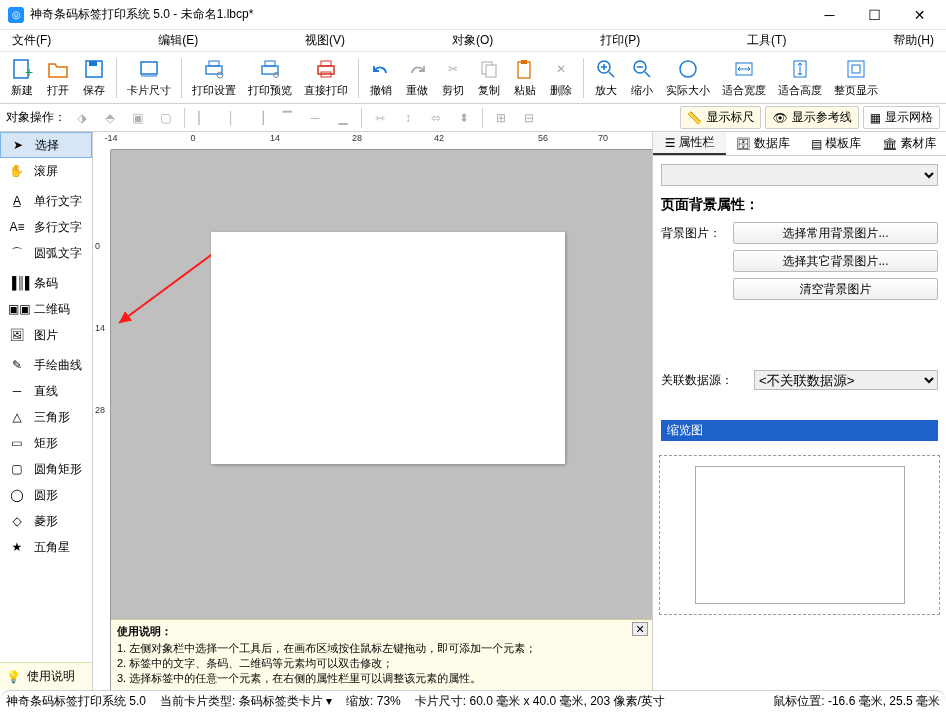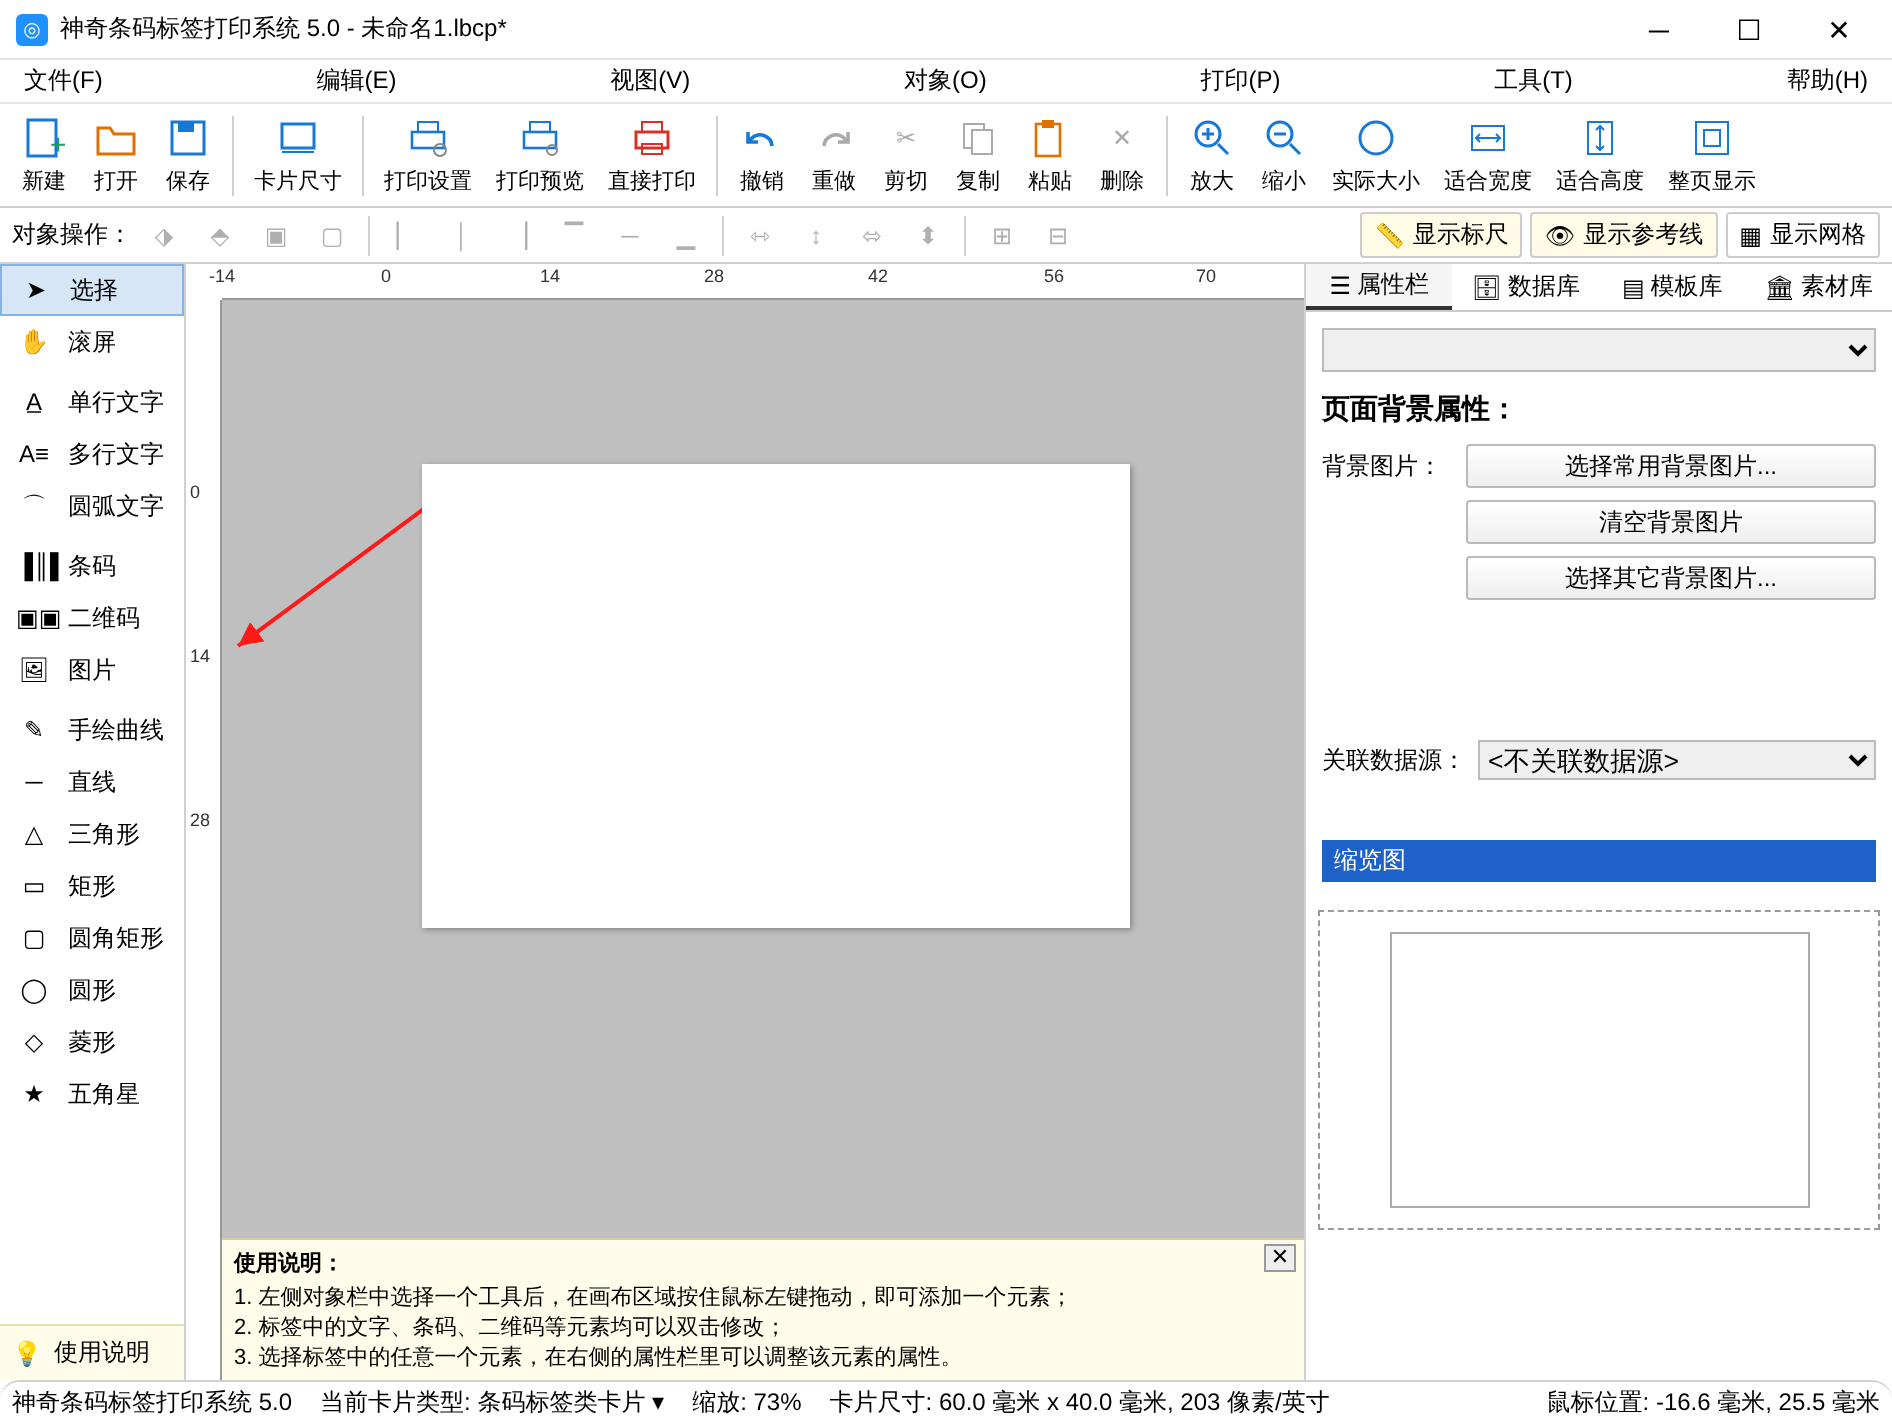--- a/index.html
+++ b/index.html
@@ -54,21 +54,21 @@
 .rtab { flex: 1; display: flex; align-items: center; justify-content: center; gap: 3px; font-size: 12px; }
 .rtab.sel { background: #f5f5f5; border-bottom: 2px solid #333; }
 .rcontent { padding: 8px; flex: 0 0 auto; }
 .rcontent .search-sel { width: 100%; height: 22px; border: 1px solid #bbb; }
 .props-title { font-size: 14px; font-weight: bold; margin: 10px 0 8px 0; }
 .prop-row { display: flex; align-items: center; margin-bottom: 6px; gap: 8px; }
 .prop-row .plabel { width: 64px; }
 .prop-row .pbtn { flex: 1; border: 1px solid #bbb; background: linear-gradient(#fff,#eee); height: 22px; font-size: 12px; border-radius: 2px; }
 .prop-row .swatch { width: 22px; height: 22px; border: 1px solid #bbb; }
 .prop-row.indent { padding-left: 72px; }
-.dsrow { display: flex; align-items: center; gap: 6px; margin-top: 70px; }
+.dsrow { display: flex; align-items: center; gap: 21px; margin-top: 70px; }
 .dsrow select { flex: 1; height: 20px; border: 1px solid #bbb; }
 .preview-hdr { background: #1e62c9; color: #fff; padding: 2px 6px; margin-top: 30px; }
 .preview-box { border: 1px dashed #999; margin: 6px; height: 160px; background: #fff; display:flex; align-items:center; justify-content:center; }
 .preview-box .mini { width: 210px; height: 138px; border: 1px solid #aaa; }
 
 .statusbar { height: 22px; background: #fff; border-top: 1px solid #d0d0d0; display: flex; align-items: center; padding: 0 6px; font-size: 12px; gap: 14px; border-radius: 10px; }
 .statusbar .cell { white-space: nowrap; }
 .statusbar .right { margin-left: auto; }
 
 svg { display: block; }
@@ -373,21 +373,21 @@
       </div>
   </div>
 
   <div class="canvas-wrap">
     <div class="hruler" id="hruler">
         <span class="tick" style="left: 0px;">-14</span>
         <span class="tick" style="left: 82px;">0</span>
         <span class="tick" style="left: 164px;">14</span>
         <span class="tick" style="left: 246px;">28</span>
         <span class="tick" style="left: 328px;">42</span>
-        <span class="tick" style="left: 416px;">56</span>
+        <span class="tick" style="left: 432px;">56</span>
         <span class="tick" style="left: 492px;">70</span>
       </div>
     <div class="canvas-inner">
       <div class="vruler" id="vruler">
           <span class="tick" style="top: 96px;">0</span>
           <span class="tick" style="top: 178px;">14</span>
           <span class="tick" style="top: 260px;">28</span>
         </div>
       <div class="canvas-area">
         <svg class="arrow">
@@ -430,24 +430,24 @@
         </div>
     </div>
     <div class="rcontent">
       <select class="search-sel"></select>
       <div class="props-title">页面背景属性：</div>
       <div class="prop-row">
         <span class="plabel">背景图片：</span>
         <button class="pbtn">选择常用背景图片...</button>
       </div>
       <div class="prop-row indent">
+        <button class="pbtn">选择其它背景图片...</button>
+      </div>
+      <div class="prop-row indent">
         <button class="pbtn">清空背景图片</button>
-      </div>
-      <div class="prop-row indent">
-        <button class="pbtn">选择其它背景图片...</button>
       </div>
       <div class="dsrow">
         <span>关联数据源：</span>
         <select><option>&lt;不关联数据源&gt;</option></select>
       </div>
       <div class="preview-hdr">缩览图</div>
     </div>
     <div class="preview-box">
       <div class="mini"></div>
     </div>

